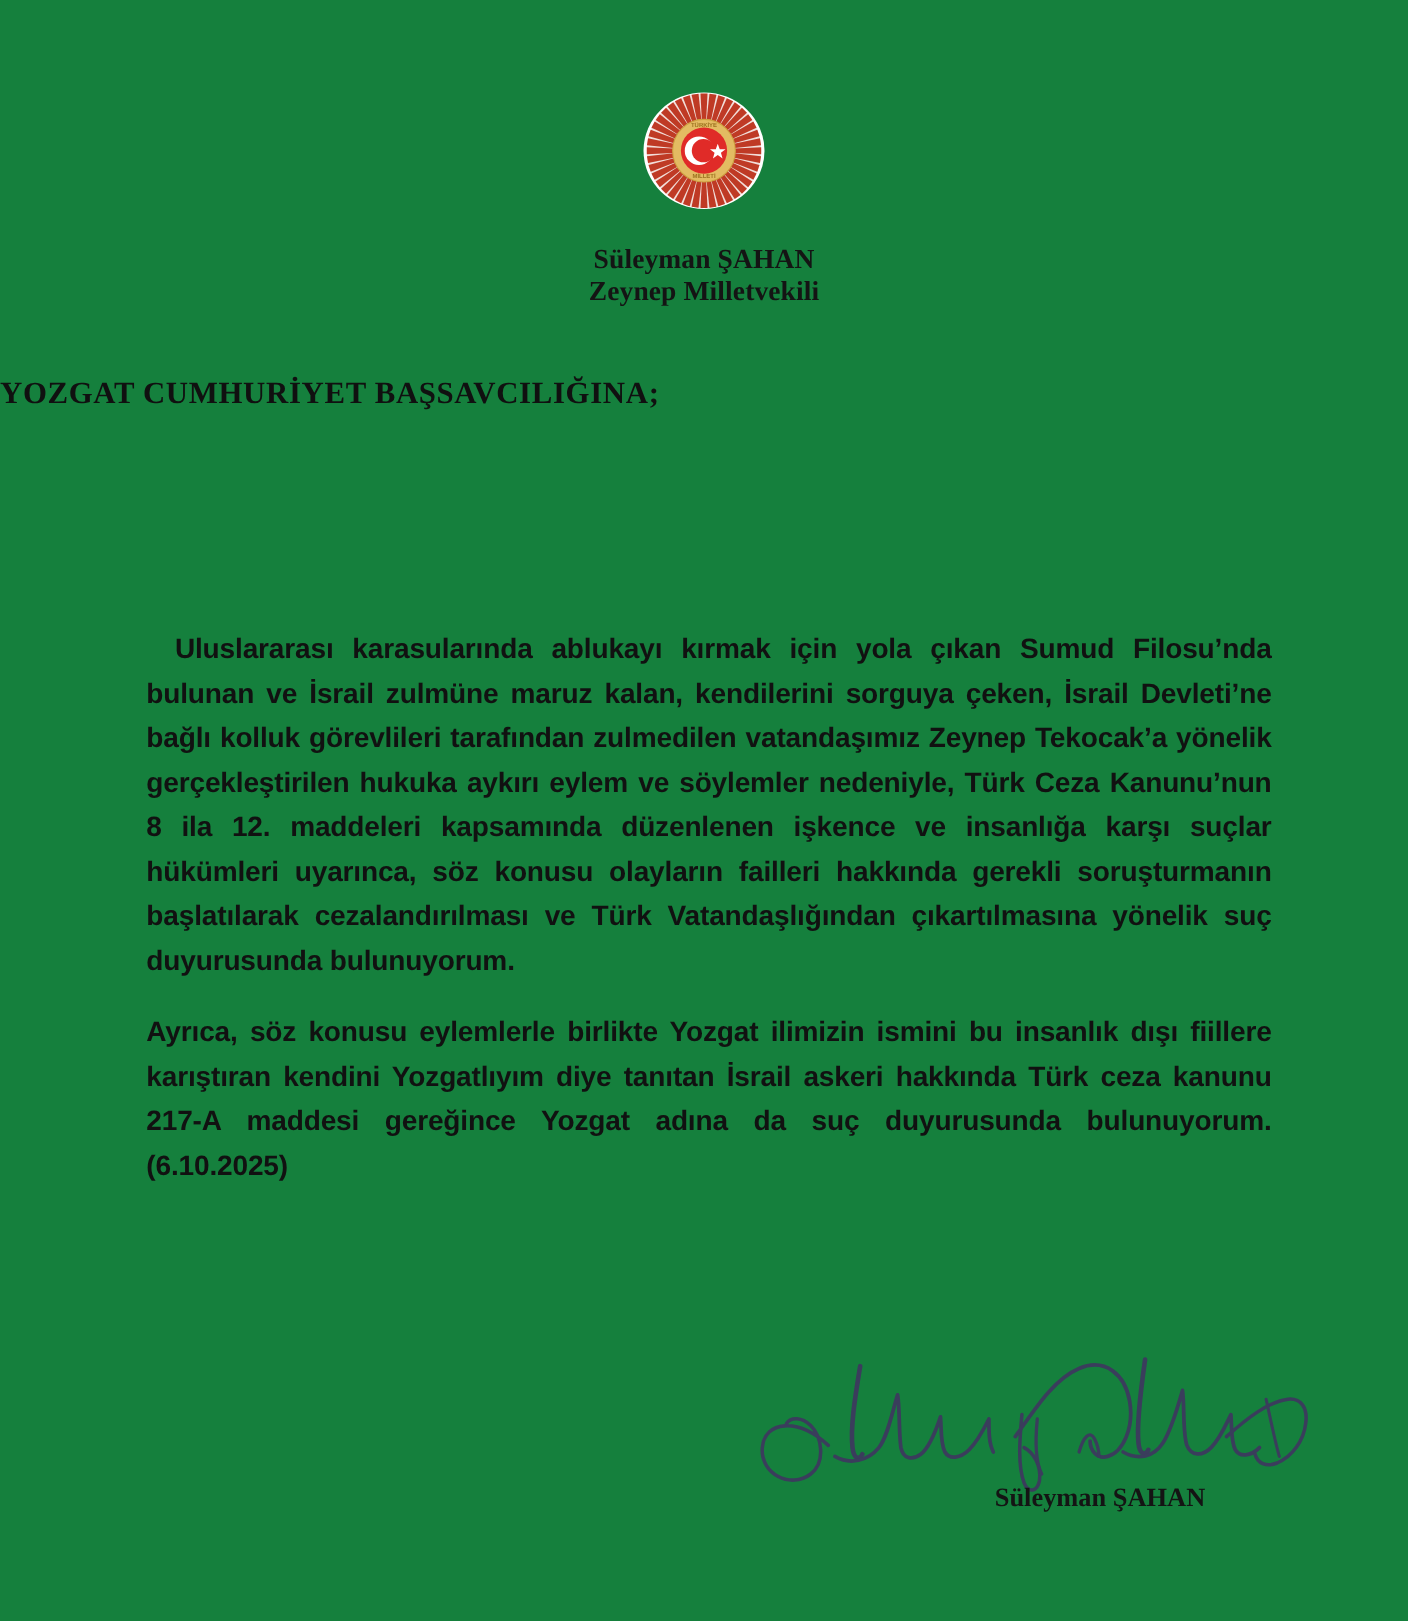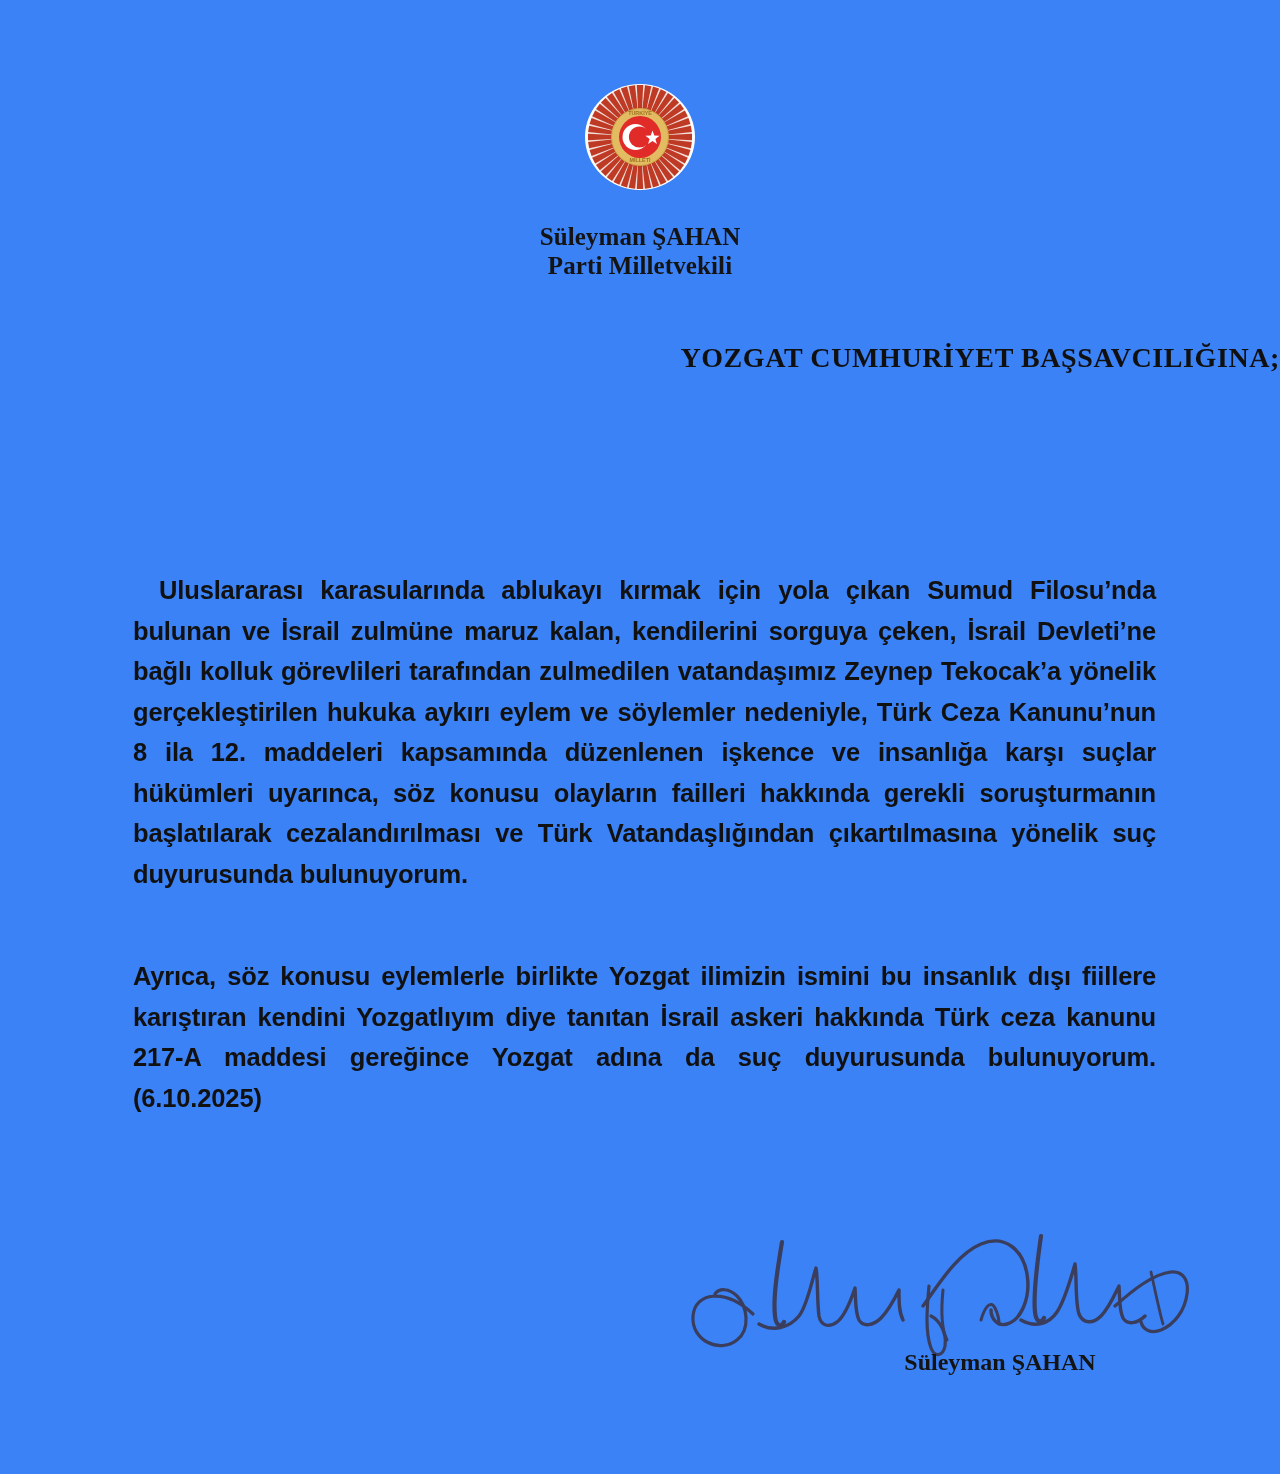--- a/index.html
+++ b/index.html
@@ -8,21 +8,21 @@
     background: #ffffff;
   }
   body {
     font-family: "Liberation Sans", sans-serif;
     color: #111111;
   }
   .page {
     position: relative;
     width: 1280px;
     height: 1474px;
-    background: #3b82f6;
+    background: #15803d;
     overflow: hidden;
     margin: 0 auto;
   }
 
   
   .emblem-wrap {
     position: absolute;
     left: 0;
     top: 83px;
     width: 1280px;
@@ -63,21 +63,21 @@
     color: #141414;
     white-space: nowrap;
   }
 
   
   .addressee {
     position: absolute;
     left: 0;
     top: 342px;
     width: 1280px;
-    text-align: right;
+    text-align: left;
     font-family: "Liberation Serif", serif;
     font-weight: bold;
     font-size: 28px;
     line-height: 32px;
     letter-spacing: 0.6px;
     color: #101010;
     white-space: nowrap;
   }
 
   
@@ -92,21 +92,21 @@
     font-weight: bold;
     font-size: 25.5px;
     line-height: 40.5px;
     text-align: justify;
     text-justify: inter-word;
     color: #111111;
     letter-spacing: -0.15px;
     margin: 0;
   }
   .para.p1 { text-indent: 26px; }
-  .para.p2 { margin-top: 62px; text-indent: 0; }
+  .para.p2 { margin-top: 24px; text-indent: 0; }
 
   
   .signature {
     position: absolute;
     left: 685px;
     top: 1228px;
     width: 512px;
     height: 150px;
   }
   .signature svg { display: block; width: 512px; height: 150px; }
@@ -289,21 +289,21 @@
           <circle cx="55.5" cy="54" r="10.6" fill="#e02b28"></circle>
         </g>
 
         <polygon fill="#ffffff" points="68.5,47.6 70.3,52.6 75.6,52.7 71.4,55.9 72.9,61.0 68.5,57.9 64.1,61.0 65.6,55.9 61.4,52.7 66.7,52.6"></polygon>
       </svg>
     </span>
   </div>
 
   <div class="header-block">
     <div class="hdr-serif">Süleyman ŞAHAN</div>
-    <div class="hdr-serif">Parti Milletvekili</div>
+    <div class="hdr-serif">Zeynep Milletvekili</div>
   </div>
 
   <div class="addressee">YOZGAT CUMHURİYET BAŞSAVCILIĞINA;</div>
 
   <div class="body-block">
     <p class="para p1">Uluslararası karasularında ablukayı kırmak için yola çıkan Sumud Filosu’nda bulunan ve İsrail zulmüne maruz kalan, kendilerini sorguya çeken, İsrail Devleti’ne bağlı kolluk görevlileri tarafından zulmedilen vatandaşımız Zeynep Tekocak’a  yönelik gerçekleştirilen hukuka aykırı eylem ve söylemler nedeniyle, Türk Ceza Kanunu’nun 8 ila 12. maddeleri kapsamında düzenlenen işkence ve insanlığa karşı suçlar hükümleri uyarınca, söz konusu olayların failleri hakkında gerekli soruşturmanın başlatılarak cezalandırılması ve Türk Vatandaşlığından çıkartılmasına  yönelik suç duyurusunda bulunuyorum.</p>
     <p class="para p2">Ayrıca, söz konusu eylemlerle birlikte Yozgat ilimizin ismini bu insanlık dışı fiillere karıştıran kendini Yozgatlıyım diye tanıtan  İsrail askeri hakkında Türk ceza kanunu 217-A maddesi gereğince Yozgat adına da suç duyurusunda bulunuyorum. (6.10.2025)</p>
   </div>
 
   <div class="signature">

